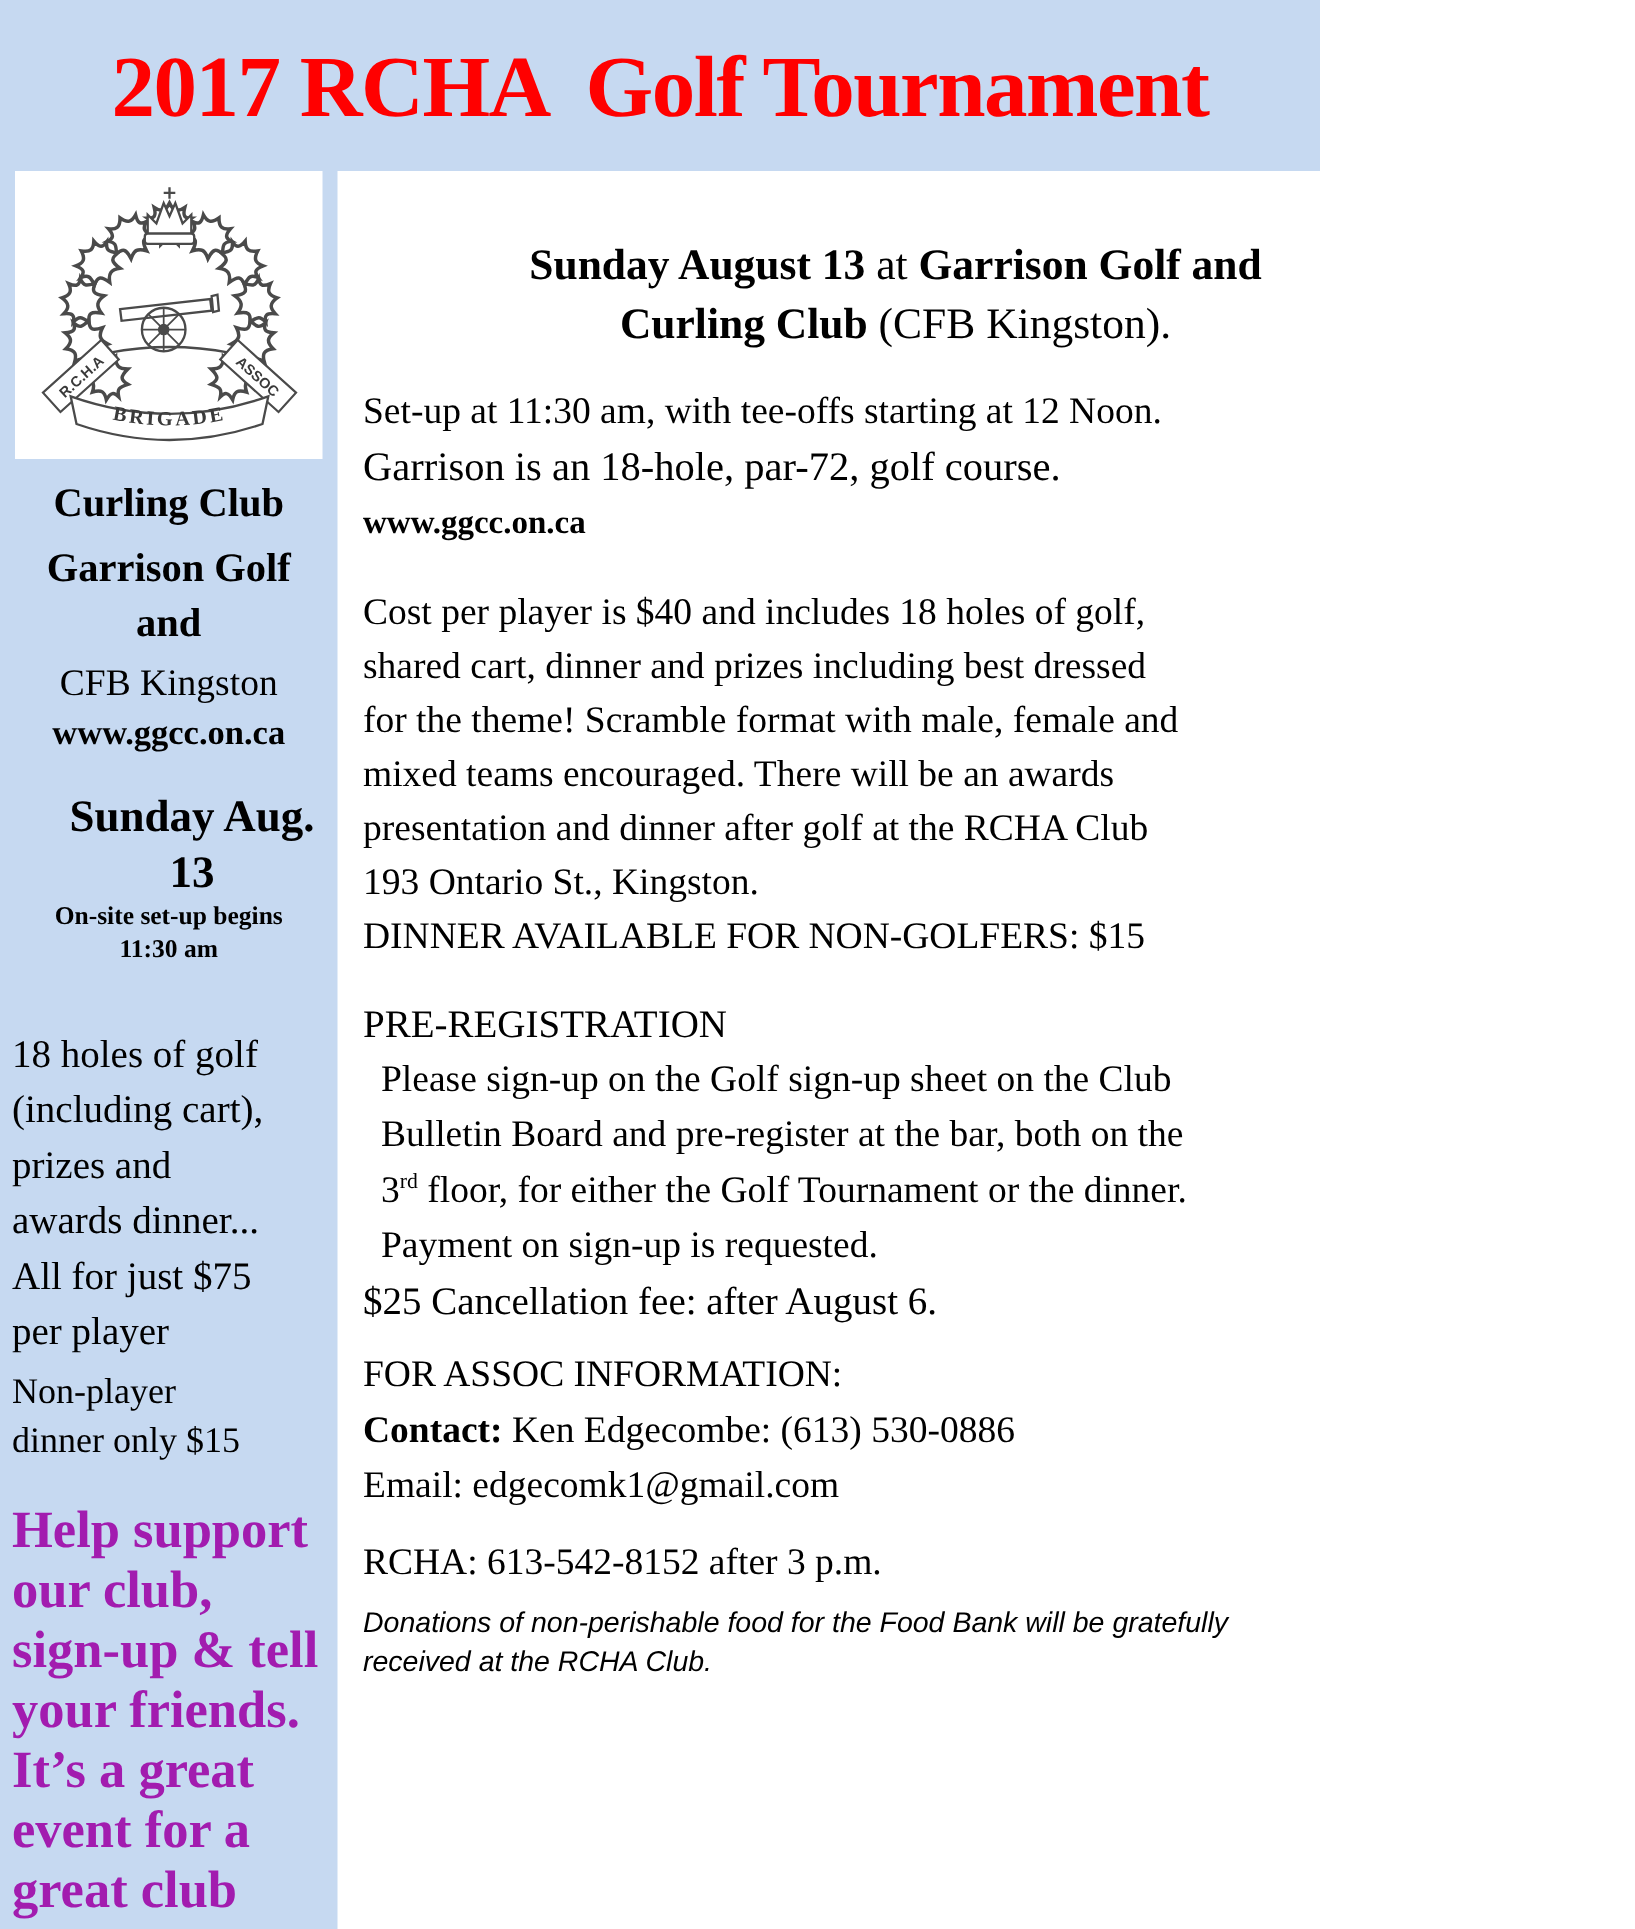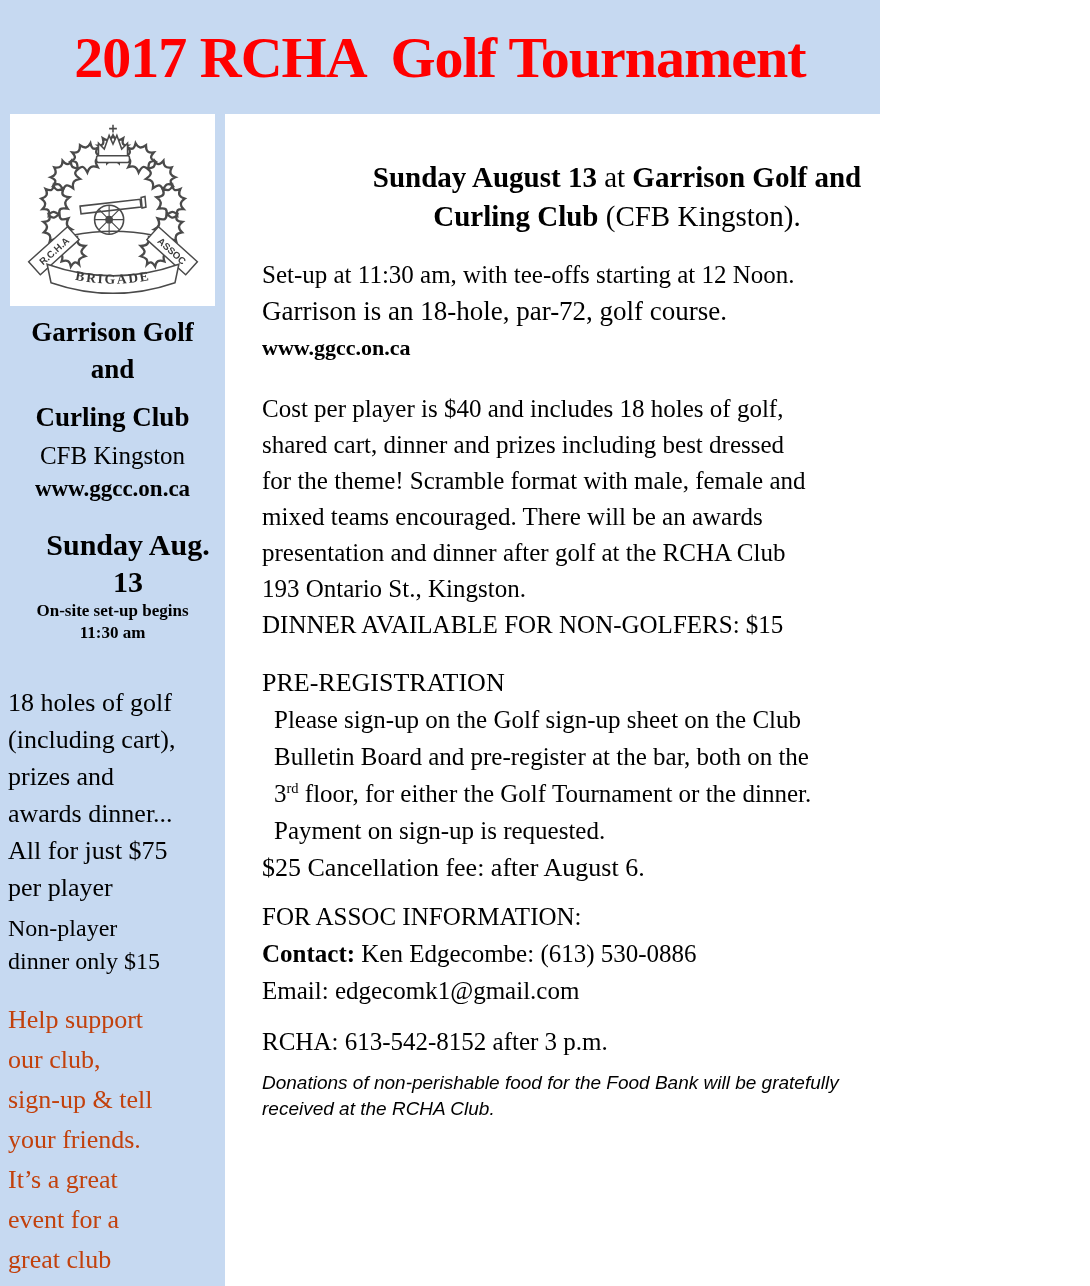--- a/index.html
+++ b/index.html
@@ -27,23 +27,23 @@
   .sb-center{text-align:center;padding:0 4px;}
   .sb-left{text-align:left;padding:0 4px 0 8px;}
   .club-top{margin-top:8px;font-size:27px;font-weight:bold;line-height:37px;}
   .club-bottom{margin-top:12px;font-size:27px;font-weight:bold;line-height:34px;}
   .sb-location{margin-top:6px;font-size:25px;line-height:32px;}
   .sb-site{margin-top:2px;font-size:23px;font-weight:bold;line-height:30px;}
   .sb-date{margin-top:22px;font-size:30px;font-weight:bold;line-height:37px;margin-left:31px;}
   .sb-setup{margin-top:0;font-size:17px;font-weight:bold;line-height:22px;}
   .sb-package{margin-top:40px;font-size:26px;line-height:37px;}
   .sb-nonplayer{margin-top:6px;font-size:24px;line-height:33px;}
-  .sb-support{margin-top:22px;font-size:26px;font-weight:normal;line-height:40px;color:#c2410c;}
+  .sb-support{margin-top:22px;font-size:35px;font-weight:bold;line-height:40px;color:#a21caf;}
   .main{
-    position:absolute;left:262px;top:114px;width:710px;
+    position:absolute;left:242px;top:114px;width:710px;
   }
   .main h2{
     margin:44px auto 0 auto;max-width:650px;text-align:center;
     font-size:29px;font-weight:normal;line-height:39px;white-space:pre-line;
   }
   .main h2 b{font-weight:bold;}
   .theme{margin-top:26px;text-align:center;font-size:26px;font-weight:bold;line-height:34px;}
   .p-setup{margin-top:22px;font-size:25px;line-height:33px;}
   .p-course{margin-top:2px;font-size:27px;line-height:36px;}
   .p-site{margin-top:4px;font-size:22px;font-weight:bold;line-height:30px;}
@@ -121,23 +121,23 @@
 
       <g>
         <path d="M32,152 Q100,176 168,152 L164,171 Q100,193 36,171 Z" fill="#ffffff" stroke="#4a4a4a" stroke-width="1.6"></path>
         <text font-size="14" font-weight="bold" fill="#3a3a3a" letter-spacing="2" font-family="Liberation Serif, serif">
           <textPath href="#bannerCurve" startOffset="50%" text-anchor="middle">BRIGADE</textPath>
         </text>
       </g>
     </svg>
   </div>
 
+  <div class="sb sb-center club-bottom">Curling Club</div>
   <div class="sb sb-center club-top">Garrison Golf
 and</div>
-  <div class="sb sb-center club-bottom">Curling Club</div>
   <div class="sb sb-center sb-location">CFB Kingston</div>
   <div class="sb sb-center sb-site">www.ggcc.on.ca</div>
   <div class="sb sb-center sb-date">Sunday Aug.
 13</div>
   <div class="sb sb-center sb-setup">On-site set-up begins
 11:30 am</div>
   <div class="sb sb-left sb-package">18 holes of golf
 (including cart),
 prizes and
 awards dinner...

